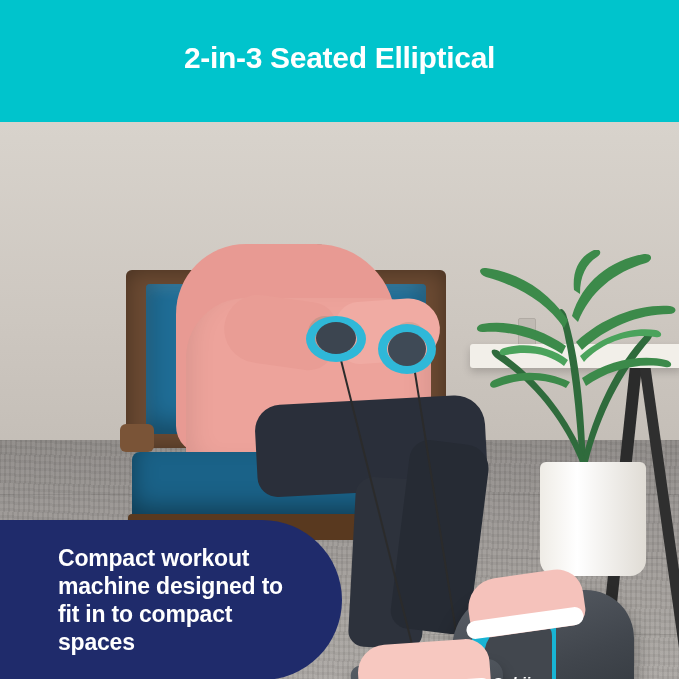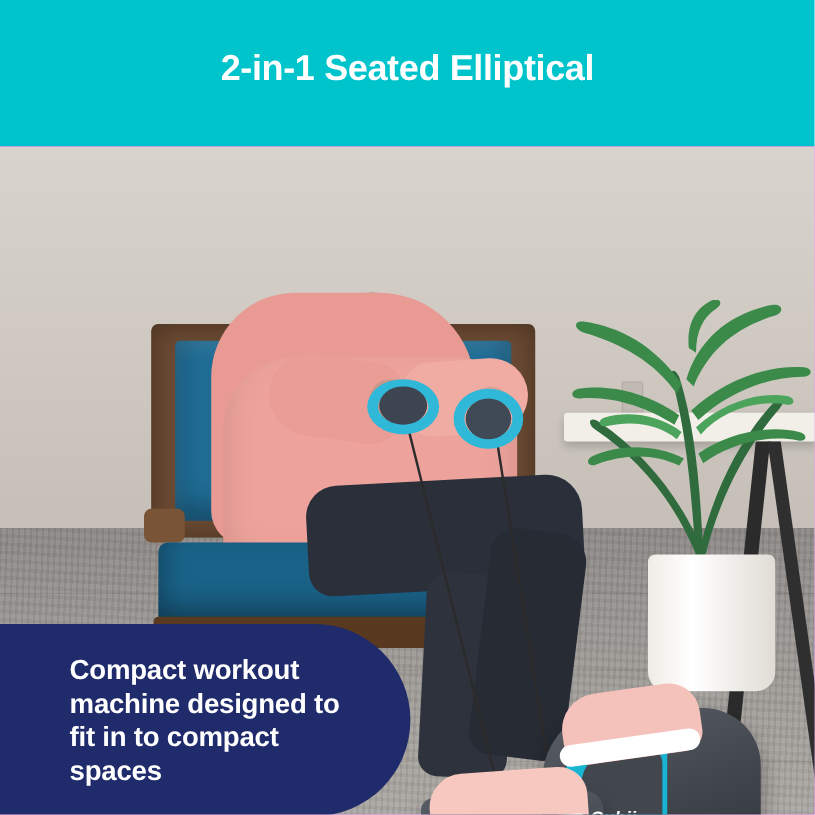--- a/index.html
+++ b/index.html
@@ -41,21 +41,21 @@
   }
 
   
   .photo {
     position: absolute;
     left: 0;
     top: 122px;
     width: 679px;
     height: 557px;
     overflow: hidden;
-    background: #d946ef;
+    background: #7f1d1d;
   }
 
   
   .wall {
     position: absolute;
     left: 0; top: 0;
     width: 679px; height: 330px;
     background: linear-gradient(180deg, #d8d3cc 0%, #cdc7c0 60%, #c4beb7 100%);
   }
   .wall-outlet {
@@ -395,21 +395,21 @@
     padding-right: 56px;
     white-space: pre-line;
   }
 </style>
 </head>
 <body>
 
 <div class="product-card">
 
   <div class="banner">
-    <div class="banner-title">2-in-1 Seated Elliptical</div>
+    <div class="banner-title">2-in-3 Seated Elliptical</div>
   </div>
 
   <div class="photo">
 
     <div class="wall"></div>
     <div class="wall-outlet"></div>
 
     <div class="floor"></div>
     <div class="floor-seam" style="top:372px"></div>
     <div class="floor-seam" style="top:436px"></div>

